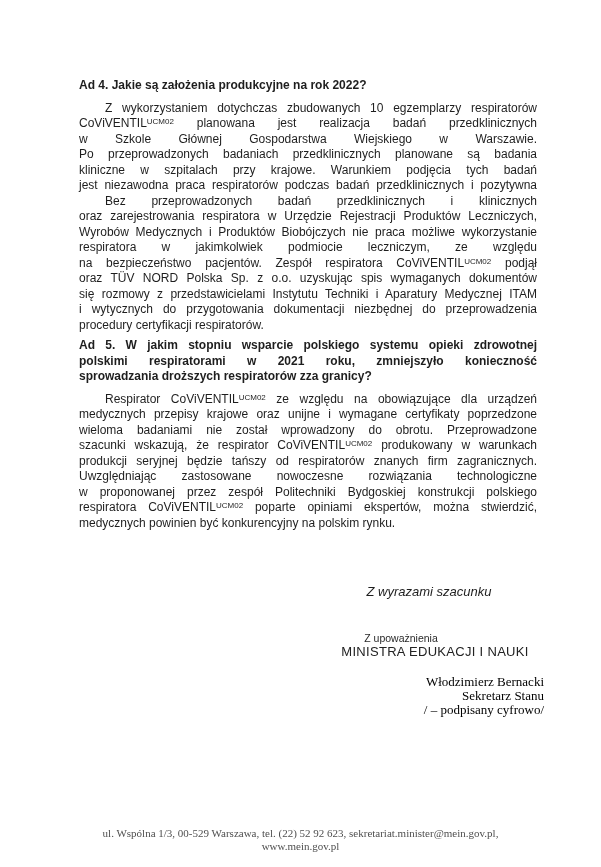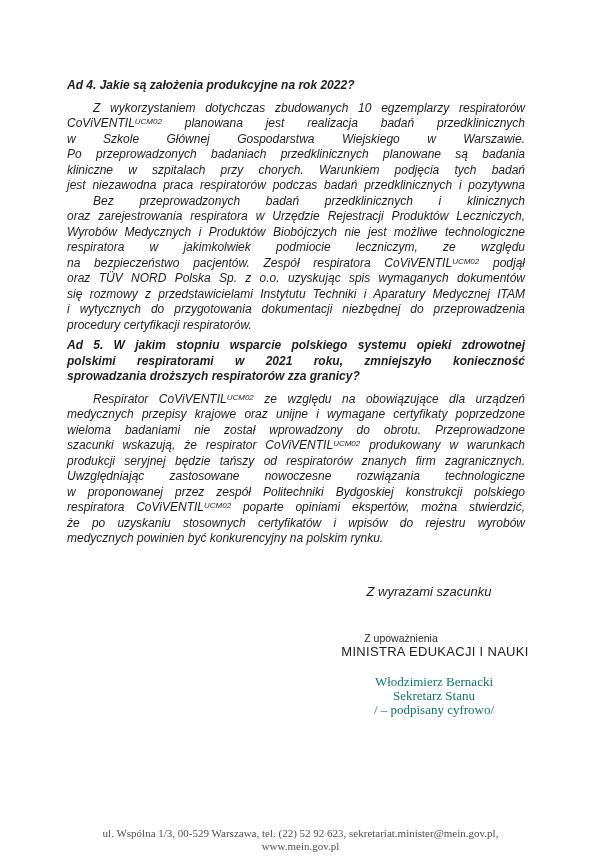--- a/index.html
+++ b/index.html
@@ -8,26 +8,25 @@
     width: 601px;
     height: 867px;
     background: #ffffff;
     overflow: hidden;
     font-family: "Liberation Sans", sans-serif;
     color: #1e1e1e;
   }
   
   .body-col {
     position: absolute;
-    left: 67px;
+    left: 79px;
     top: 78px;
     width: 458px;
     font-size: 12px;
     line-height: 15.5px;
-    font-style: italic;
   }
   .heading { font-weight: 700; margin: 5px 0 7px 0; }
   .heading:first-child { margin-top: 0; }
   .paragraph { margin: 0; }
   .line { text-align: justify; text-align-last: justify; }
   .line.last { text-align-last: left; }
   .paragraph .line.first { text-indent: 26px; }
   sup.model-code {
     font-size: 8px;
     line-height: 0;
@@ -63,25 +62,25 @@
     font-size: 13px;
     letter-spacing: 0.3px;
     line-height: 15px;
     color: #222222;
   }
   .signer-block {
     position: absolute;
     top: 675px;
     left: 324px;
     width: 220px;
-    text-align: center;
+    text-align: right;
     font-family: "Liberation Serif", serif;
     font-size: 13px;
     line-height: 14px;
-    color: #0f766e;
+    color: #000000;
   }
   
   .letter-footer {
     position: absolute;
     top: 827px;
     left: 0;
     width: 601px;
     text-align: center;
     font-family: "Liberation Serif", serif;
     font-size: 11px;
@@ -96,27 +95,27 @@
 
   <main class="body-col" id="letter-body">
       <div class="heading">
         <div class="line last">Ad 4. Jakie są założenia produkcyjne na rok 2022?</div>
       </div>
       <div class="paragraph">
         <div class="line first">Z wykorzystaniem dotychczas zbudowanych 10 egzemplarzy respiratorów</div>
         <div class="line">CoViVENTIL<sup class="model-code">UCM02</sup> planowana jest realizacja badań przedklinicznych</div>
         <div class="line">w Szkole Głównej Gospodarstwa Wiejskiego w Warszawie.</div>
         <div class="line">Po przeprowadzonych badaniach przedklinicznych planowane są badania</div>
-        <div class="line">kliniczne w szpitalach przy chorych. Warunkiem podjęcia tych badań</div>
+        <div class="line">kliniczne w szpitalach przy krajowe. Warunkiem podjęcia tych badań</div>
         <div class="line">jest niezawodna praca respiratorów podczas badań przedklinicznych i pozytywna</div>
       </div>
       <div class="paragraph">
         <div class="line first">Bez przeprowadzonych badań przedklinicznych i klinicznych</div>
         <div class="line">oraz zarejestrowania respiratora w Urzędzie Rejestracji Produktów Leczniczych,</div>
-        <div class="line">Wyrobów Medycznych i Produktów Biobójczych nie jest możliwe technologiczne</div>
+        <div class="line">Wyrobów Medycznych i Produktów Biobójczych nie praca możliwe wykorzystanie</div>
         <div class="line">respiratora w jakimkolwiek podmiocie leczniczym, ze względu</div>
         <div class="line">na bezpieczeństwo pacjentów. Zespół respiratora CoViVENTIL<sup class="model-code">UCM02</sup> podjął</div>
         <div class="line">oraz TÜV NORD Polska Sp. z o.o. uzyskując spis wymaganych dokumentów</div>
         <div class="line">się rozmowy z przedstawicielami Instytutu Techniki i Aparatury Medycznej ITAM</div>
         <div class="line">i wytycznych do przygotowania dokumentacji niezbędnej do przeprowadzenia</div>
         <div class="line last">procedury certyfikacji respiratorów.</div>
       </div>
       <div class="heading">
         <div class="line">Ad 5. W jakim stopniu wsparcie polskiego systemu opieki zdrowotnej</div>
         <div class="line">polskimi respiratorami w 2021 roku, zmniejszyło konieczność</div>
@@ -124,21 +123,20 @@
       </div>
       <div class="paragraph">
         <div class="line first">Respirator CoViVENTIL<sup class="model-code">UCM02</sup> ze względu na obowiązujące dla urządzeń</div>
         <div class="line">medycznych przepisy krajowe oraz unijne i wymagane certyfikaty poprzedzone</div>
         <div class="line">wieloma badaniami nie został wprowadzony do obrotu. Przeprowadzone</div>
         <div class="line">szacunki wskazują, że respirator CoViVENTIL<sup class="model-code">UCM02</sup> produkowany w warunkach</div>
         <div class="line">produkcji seryjnej będzie tańszy od respiratorów znanych firm zagranicznych.</div>
         <div class="line">Uwzględniając zastosowane nowoczesne rozwiązania technologiczne</div>
         <div class="line">w proponowanej przez zespół Politechniki Bydgoskiej konstrukcji polskiego</div>
         <div class="line">respiratora CoViVENTIL<sup class="model-code">UCM02</sup> poparte opiniami ekspertów, można stwierdzić,</div>
-        <div class="line">że po uzyskaniu stosownych certyfikatów i wpisów do rejestru wyrobów</div>
         <div class="line last">medycznych powinien być konkurencyjny na polskim rynku.</div>
       </div>
     </main>
 
   <div class="closing">Z wyrazami szacunku</div>
 
   <div class="sig-upow">Z upoważnienia</div>
 
   <div class="sig-ministra">MINISTRA EDUKACJI I NAUKI</div>
 

